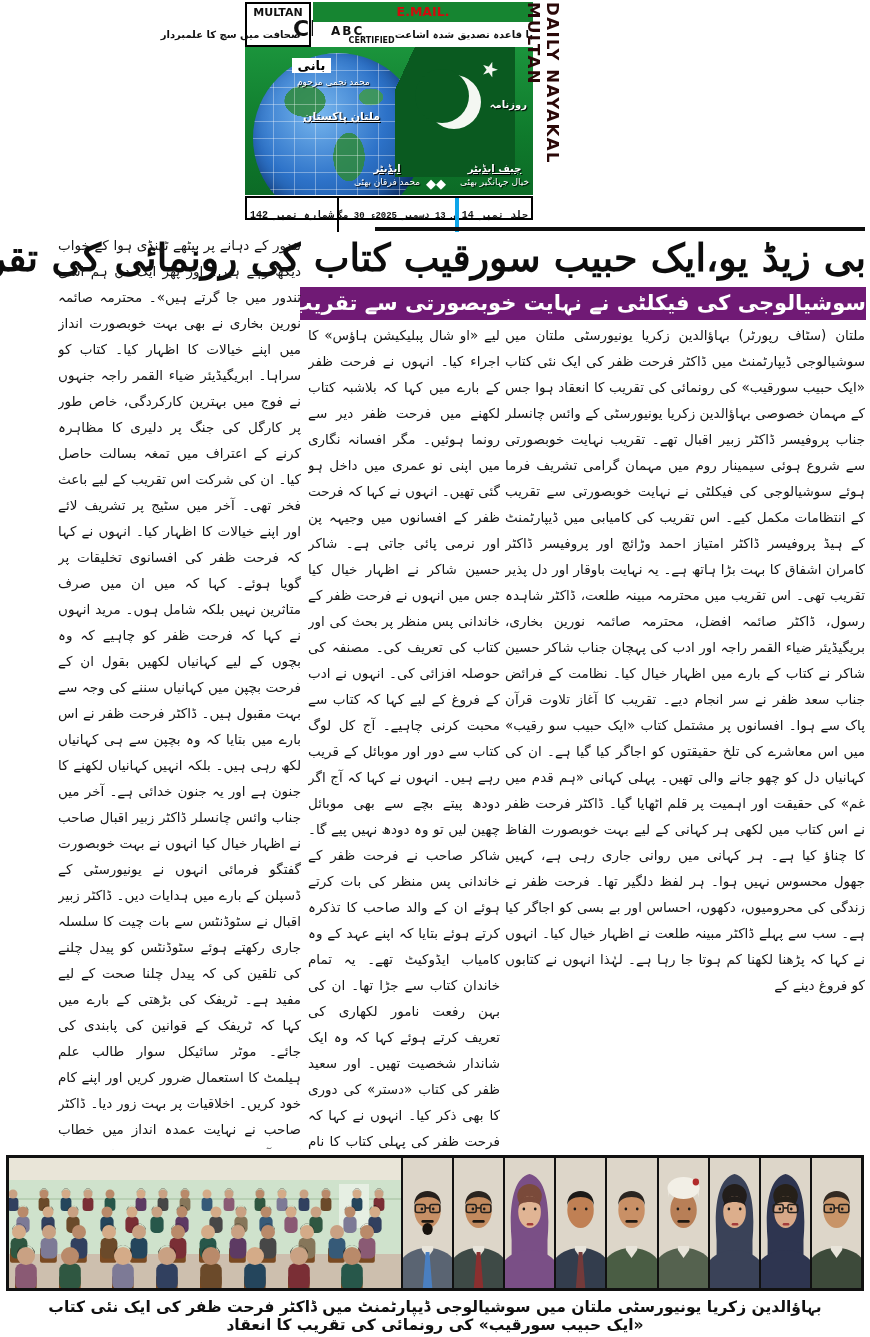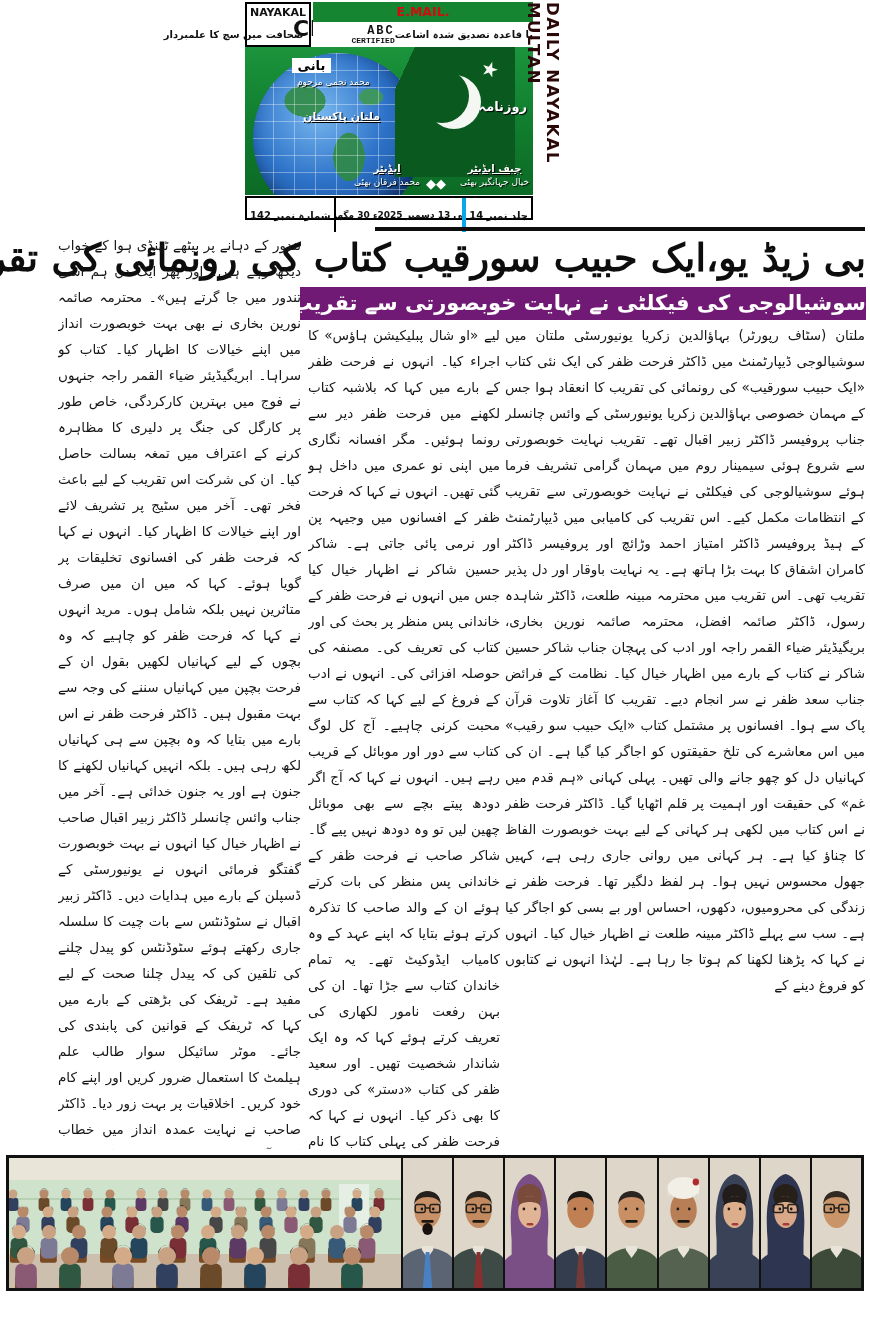--- a/index.html
+++ b/index.html
@@ -7,21 +7,21 @@
         font-family:"DejaVu Sans",sans-serif;color:#111;}
   
   .member-box{position:absolute;left:245px;top:2px;width:66px;height:45px;background:#fff;
       border:2px solid #000;box-sizing:border-box;text-align:center;line-height:1;}
   .member-box .m1{font-size:11px;font-weight:bold;margin-top:3px;}
   .member-box .m2{font-size:22px;font-weight:900;letter-spacing:0.5px;padding-left:46px;}
   .email-bar{position:absolute;left:313px;top:2px;width:220px;height:20px;background:#168531;
       color:#cf0d0d;font-weight:bold;font-size:12.5px;text-align:center;line-height:20px;}
   .cert-strip{position:absolute;left:313px;top:22px;width:220px;height:25px;background:#fff;
       display:flex;align-items:center;justify-content:space-between;font-size:9px;direction:rtl;}
-  .cert-strip .abc{ line-height:1;font-weight:900;font-family:Liberation Mono, monospace;}
+  .cert-strip .abc{ text-align:center;line-height:1;font-weight:900;}
   .cert-strip .abc .a1{font-size:12px;letter-spacing:2px;}
   .cert-strip .abc .a2{font-size:8px;padding-left:48px;}
   .cert-strip .urdu{font-size:10px;font-weight:bold;white-space:nowrap;}
   .green-head{position:absolute;left:245px;top:47px;width:288px;height:148px;
       background:linear-gradient(180deg,#1b943c 0%,#0f7a2c 60%,#0c6b26 100%);overflow:hidden;}
   .globe{position:absolute;left:8px;top:6px;width:170px;height:170px;border-radius:50%;
       background:radial-gradient(circle at 38% 35%,#79b8ef 0%,#2d72c8 45%,#174f96 80%);
       box-shadow:inset -6px -8px 18px rgba(0,0,30,.45);}
   .globe:before{content:"";position:absolute;inset:0;border-radius:50%;
       background:
@@ -43,31 +43,31 @@
   .flag .star{position:absolute;right:16px;top:10px;color:#f4f7f2;font-size:20px;transform:rotate(18deg);}
   .logo-cal{position:absolute;left:88px;top:22px;width:220px;text-align:center;direction:rtl;
       font-family:"DejaVu Serif",serif;font-size:72px;font-weight:900;color:#fff;line-height:1.4;
       text-shadow:2px 2px 0 #083,0 0 6px rgba(0,0,0,.7),3px 3px 2px #042;}
   .logo-sub{position:absolute;left:58px;top:62px;color:#fff;font-size:11px;font-weight:bold;direction:rtl;
       text-decoration:underline;text-shadow:1px 1px 1px #000;line-height:1.5;}
   .founder{position:absolute;left:8px;top:8px;direction:rtl;text-align:center;}
   .founder .f1{display:inline-block;background:#fff;color:#000;font-weight:bold;font-size:13px;
       padding:0 6px;}
   .founder .f2{color:#fff;font-size:9px;margin-top:3px;text-shadow:1px 1px 1px #000;margin-left:44px;}
-  .daily-lbl{position:absolute;right:6px;top:52px;color:#fff;font-size:13px;font-weight:bold;
+  .daily-lbl{position:absolute;right:6px;top:52px;color:#fff;font-size:10px;font-weight:bold;
       direction:rtl;text-shadow:1px 1px 1px #000;}
   .editors{position:absolute;right:4px;bottom:6px;display:flex;direction:rtl;color:#fff;
       text-align:center;font-size:9px;gap:6px;align-items:flex-end;}
   .editors .blk{line-height:1.5;text-shadow:1px 1px 1px #000;padding-left:8px;}
   .editors .lbl{font-weight:bold;text-decoration:underline;font-size:10px;}
   .diamonds{color:#fff;font-size:13px;line-height:.8;}
   .dateline{position:absolute;left:245px;top:196px;width:288px;height:24px;background:#fff;
       border:2px solid #000;box-sizing:border-box;display:flex;direction:rtl;align-items:stretch;
       font-size:10px;font-weight:bold;}
-  .dateline .cell{display:flex;align-items:center;justify-content:center;white-space:nowrap;padding:17px 3px;}
+  .dateline .cell{display:flex;align-items:center;justify-content:center;white-space:nowrap;padding:17px 3px;font-family:Liberation Mono, monospace;}
   .dateline .c-vol{border-left:4px solid #0ea5e9;}
   .dateline .c-date{flex:1;font-size:9px;overflow:hidden;}
   .dateline .c-issue{border-right:2px solid #000;}
   .v-banner{position:absolute;left:536px;top:2px;height:218px;width:26px;
       writing-mode:vertical-rl;font-weight:900;font-size:16.5px;letter-spacing:1.5px;
       color:#2a0808;font-family:"DejaVu Sans",sans-serif;}
   
   .head-rule{position:absolute;left:375px;top:227px;width:490px;height:4px;background:#0d0d0d;}
   .headline{position:absolute;left:300px;top:231px;width:566px;height:54px;direction:rtl;
       text-align:center;font-family:"DejaVu Serif",serif;font-weight:900;font-size:38px;
@@ -89,21 +89,21 @@
   .portrait{flex:1;height:130px;background:#d9d3c7;}
   .caption{position:absolute;left:45px;top:1298px;width:780px;direction:rtl;text-align:center;
       font-size:15.5px;font-weight:bold;color:#111;}
 </style>
 </head>
 <body>
 
 <div class="page">
 
   <div class="member-box">
-    <div class="m1">NAYAKAL</div>
+    <div class="m1">MULTAN</div>
     <div class="m2">CPNE</div>
   </div>
   <div class="email-bar">E.MAIL. dailynayakal@gmail.com</div>
   <div class="cert-strip">
     <span class="urdu">با قاعدہ تصدیق شدہ اشاعت</span>
     <span class="abc">
       <div class="a1">ABC</div>
       <div class="a2">CERTIFIED</div>
     </span>
     <span class="urdu">صحافت میں سچ کا علمبردار</span>
@@ -434,14 +434,15 @@
             <path d="M12 48 C10 28 42 28 40 48 C40 36 12 36 12 48 Z" fill="#332a22"></path>
             <circle cx="20" cy="51" r="1.4" fill="#1a1a1a"></circle>
             <circle cx="32" cy="51" r="1.4" fill="#1a1a1a"></circle>
             <rect x="13" y="46.5" width="10.5" height="8" rx="2" fill="none" stroke="#23201d" stroke-width="1.6"></rect>
             <rect x="28.5" y="46.5" width="10.5" height="8" rx="2" fill="none" stroke="#23201d" stroke-width="1.6"></rect>
             <line x1="23.5" y1="50" x2="28.5" y2="50" stroke="#23201d" stroke-width="1.6"></line>
           </svg></div>
       </div>
   </div>
 
+  <div class="caption">بہاؤالدین زکریا یونیورسٹی ملتان میں سوشیالوجی ڈیپارٹمنٹ میں ڈاکٹر فرحت ظفر کی ایک نئی کتاب «ایک حبیب سورقیب» کی رونمائی کی تقریب کا انعقاد</div>
 
 </div>
 
 </body></html>

